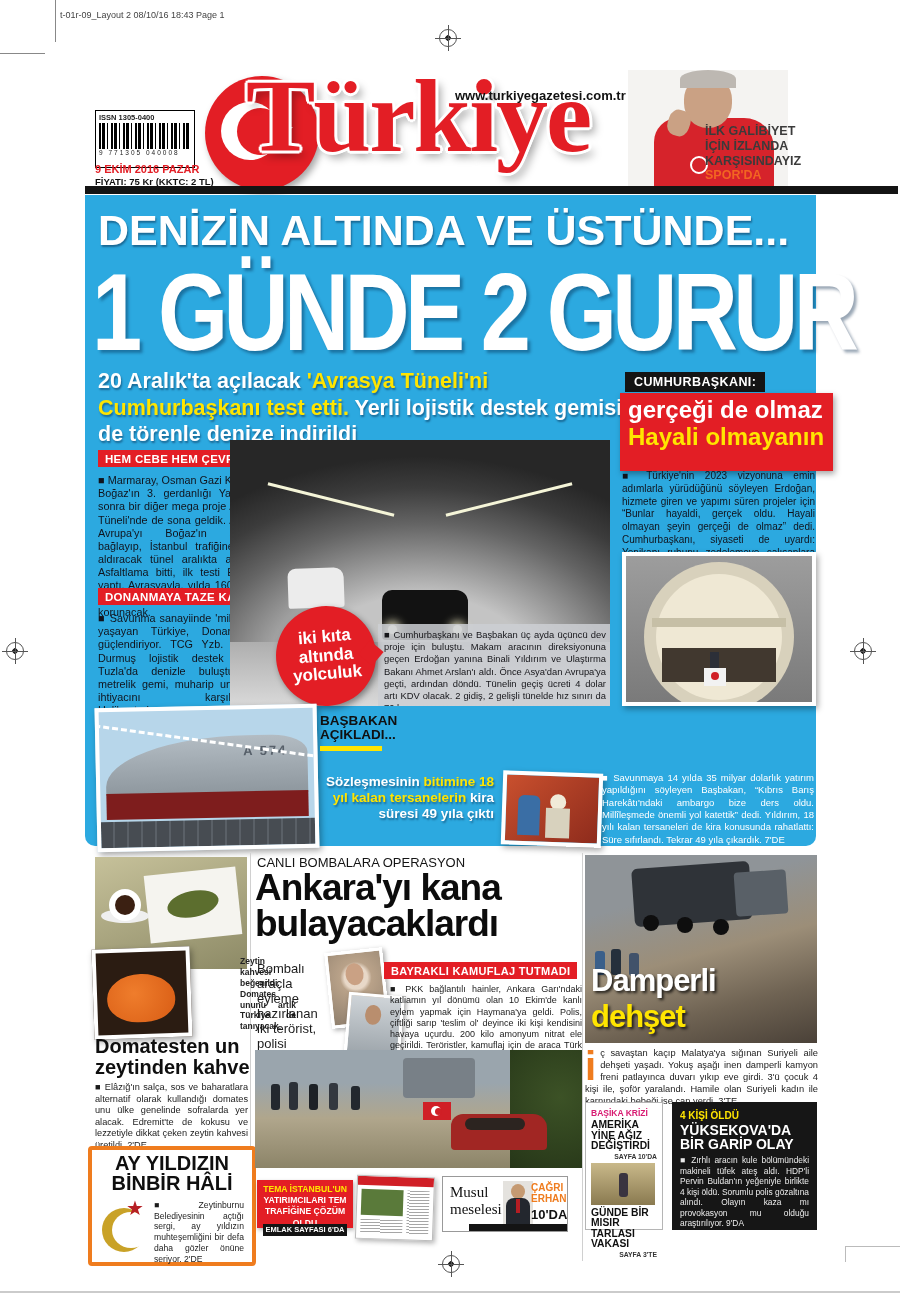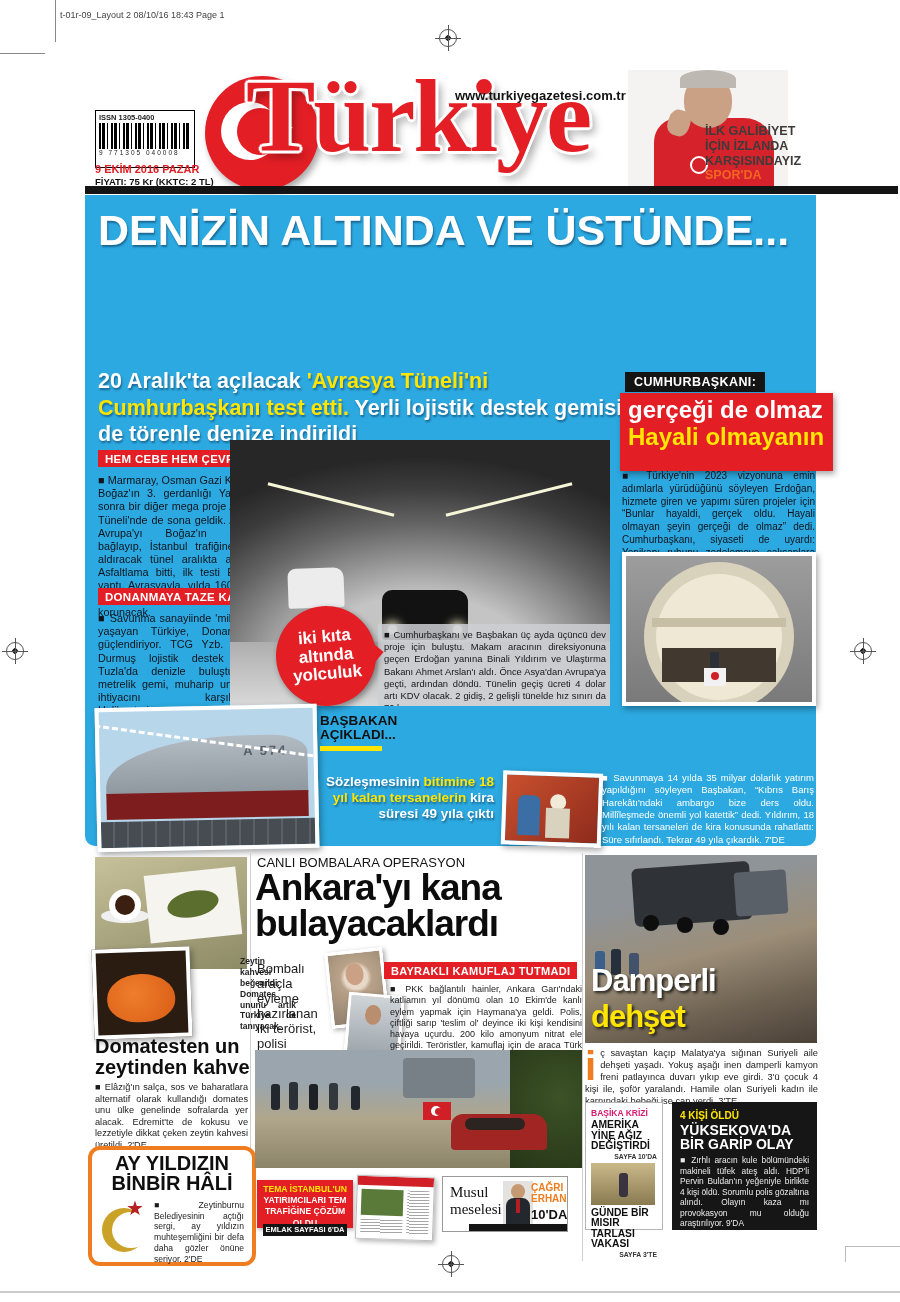--- a/index.html
+++ b/index.html
@@ -59,20 +59,23 @@
     <div>İLK GALİBİYET</div>
     <div>İÇİN İZLANDA</div>
     <div>KARŞISINDAYIZ</div>
     <div style="color:#f26522;">SPOR'DA</div>
   </div>
   <div class="abs" style="left:85px;top:186px;width:813px;height:8px;background:#141414;"></div>
 
   <div class="abs" style="left:85px;top:195px;width:731px;height:651px;background:#2CA9E0;border-radius:0 0 10px 10px;"></div>
 
   <div class="abs b ws" style="left:98px;top:206px;width:720px;font-size:43px;color:#fff;white-space:nowrap;">DENİZİN ALTINDA VE ÜSTÜNDE...</div>
+  <div class="abs" style="left:92px;top:250px;width:724px;height:114px;">
+    <div class="b" style="font-size:97px;letter-spacing:-5px;color:#fff;white-space:nowrap;transform:scale(.93,1.12);transform-origin:top left;text-shadow:3px 3px 3px rgba(0,35,70,.4);">1 GÜNDE 2 GURUR</div>
+  </div>
   <div class="abs b ws" style="left:98px;top:368px;width:527px;font-size:21.5px;line-height:1.24;color:#fff;">
     <span>20 Aralık'ta açılacak </span><span style="color:#FFE500;">'Avrasya Tüneli'ni Cumhurbaşkanı test etti.</span><span> Yerli lojistik destek gemisi de törenle denize indirildi</span>
   </div>
 
   <div class="abs tab" style="left:98px;top:450px;">HEM CEBE HEM ÇEVREYE...</div>
   <div class="abs jus" style="left:98px;top:474px;width:170px;font-size:10.8px;line-height:1.22;color:#10131c;">■ Marmaray, Osman Gazi Köprüsü, Boğaz'ın 3. gerdanlığı Yavuz'dan sonra bir diğer mega proje Avrasya Tüneli'nde de sona geldik. Asya ile Avrupa'yı Boğaz'ın altından bağlayıp, İstanbul trafiğine nefes aldıracak tünel aralıkta açılacak. Asfaltlama bitti, ilk testi Erdoğan yaptı. Avrasyayla, yılda 160 milyon TL yakıt tasarrufu sağlanıp, çevre korunacak.</div>
   <div class="abs tab" style="left:98px;top:588px;">DONANMAYA TAZE KAN</div>
   <div class="abs jus" style="left:98px;top:612px;width:170px;font-size:10.8px;line-height:1.22;color:#10131c;">■ Savunma sanayiinde 'millî gurur' yaşayan Türkiye, Donanma'sını güçlendiriyor. TCG Yzb. Güngör Durmuş lojistik destek gemisi Tuzla'da denizle buluştu. 106 metrelik gemi, muharip unsurların ihtiyacını karşılayacak. Helikopterler iniş-kalkış yapabilecek. Hiç ikmal yapmadan kendi yakıtıyla dünyanın çevresini 1.5 defa dolaşabilecek. 11'DE</div>
 
   <div class="photo" style="left:230px;top:440px;width:380px;height:266px;background:#5c5c5c;">
@@ -144,21 +147,21 @@
     <div class="abs" style="left:14px;top:32px;width:32px;height:32px;border-radius:50%;background:#fff;"></div>
     <div class="abs" style="left:20px;top:38px;width:20px;height:20px;border-radius:50%;background:#3b2012;"></div>
   </div>
   <div class="photo wframe" style="left:93px;top:948px;width:90px;height:82px;transform:rotate(-2deg);background:#2b1c12;">
     <div class="abs" style="left:10px;top:22px;width:68px;height:48px;border-radius:50% 50% 45% 45%;background:radial-gradient(circle at 40% 40%,#ef7d2c,#d85c14);"></div>
   </div>
   <div class="abs b jus" style="left:192px;top:956px;width:56px;font-size:8.5px;line-height:1.28;color:#222;margin-left:48px;">Zeytin kahvesi beğenildi. Domates ununu artık Türkiye de tanıyacak.</div>
   <div class="abs b" style="left:95px;top:1036px;width:155px;font-size:20px;line-height:1.05;color:#0f0f0f;">Domatesten un zeytinden kahve</div>
   <div class="abs jus" style="left:95px;top:1082px;width:153px;font-size:9.2px;line-height:1.25;color:#1b1b1b;">■ Elâzığ'ın salça, sos ve baharatlara alternatif olarak kullandığı domates unu ülke genelinde sofralarda yer alacak. Edremit'te de kokusu ve lezzetiyle dikkat çeken zeytin kahvesi üretildi. 2'DE</div>
 
-  <div class="abs" style="left:88px;top:1146px;width:160px;height:112px;border:4px solid #EF7C1E;border-radius:12px;background:#fff;">
+  <div class="abs" style="left:88px;top:1146px;width:160px;height:112px;border:4px solid #EF7C1E;border-radius:4px;background:#fff;">
     <div class="b" style="margin-top:4px;text-align:center;font-size:20px;line-height:.98;color:#0f0f0f;">AY YILDIZIN BİNBİR HÂLİ</div>
     <div class="abs" style="left:8px;top:48px;width:52px;height:58px;">
       <div class="abs" style="left:2px;top:10px;width:44px;height:44px;border-radius:50%;background:#c9a227;"></div>
       <div class="abs" style="left:12px;top:14px;width:38px;height:36px;border-radius:50%;background:#fff;"></div>
       <div class="abs" style="left:26px;top:-2px;font-size:20px;color:#b61f24;">★</div>
     </div>
     <div class="abs jus" style="left:62px;top:50px;width:90px;font-size:8.6px;line-height:1.25;color:#1b1b1b;">■ Zeytinburnu Belediyesinin açtığı sergi, ay yıldızın muhteşemliğini bir defa daha gözler önüne seriyor. 2'DE</div>
   </div>
 
   <div class="abs" style="left:257px;top:855px;font-size:13px;color:#141414;">CANLI BOMBALARA OPERASYON</div>

